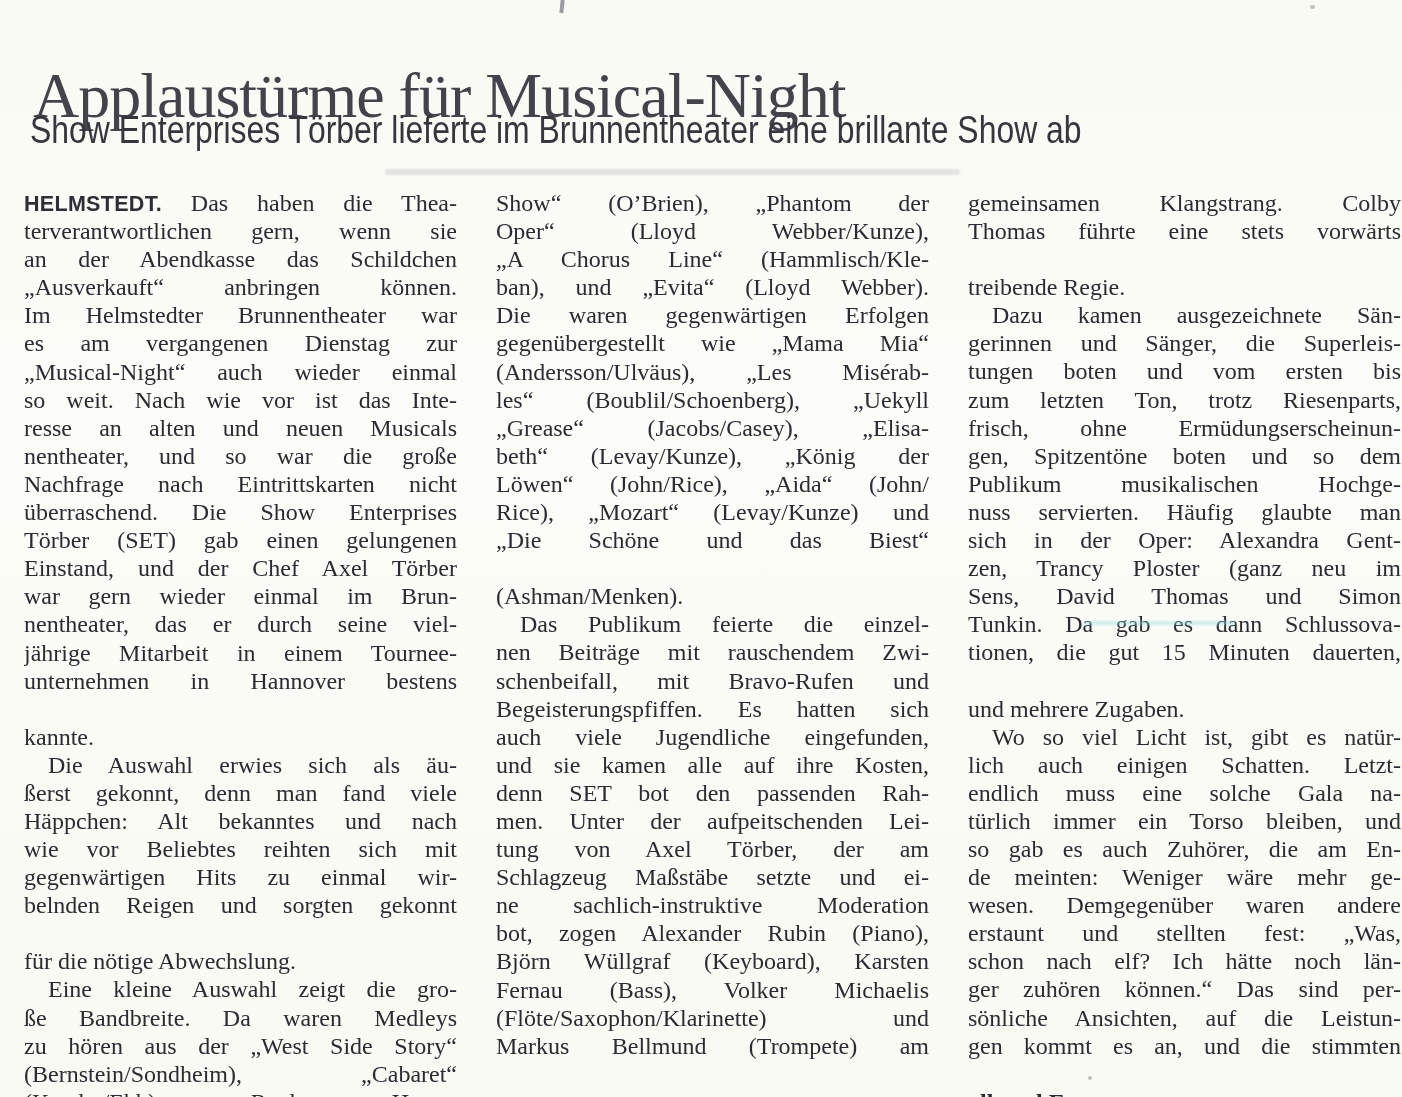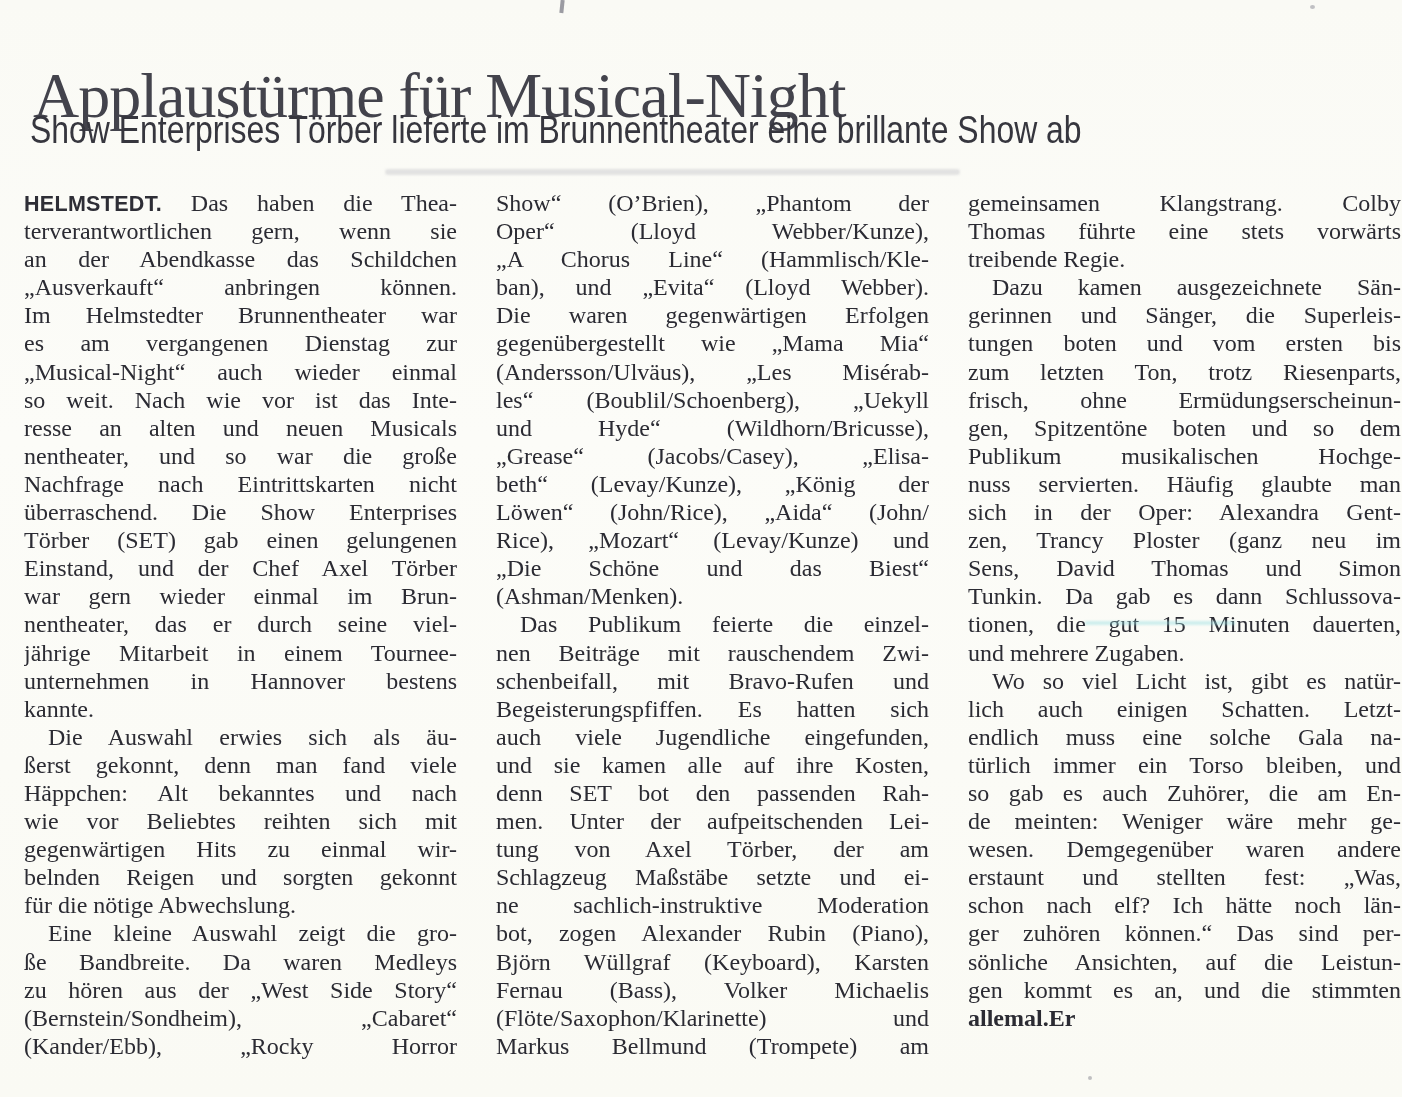--- a/index.html
+++ b/index.html
@@ -23,21 +23,21 @@
   }
   .columns{
     position:absolute;left:24px;top:189px;
     display:flex;gap:39px;
   }
   .column{width:433px;}
   .line{
     font-size:24px;line-height:28.1px;height:28.1px;overflow:hidden;
     text-align:justify;text-align-last:justify;text-justify:inter-word;
   }
-  .line.end{text-align-last:left;}
+  .line.end{text-align-last:left;margin-top:28px;}
   .line.ind{text-indent:24px;}
   .line.split{display:flex;justify-content:flex-start;text-indent:0;font-weight:bold;}
   .dateline{
     font-family:"Liberation Sans", sans-serif;
     font-weight:700;font-size:21.5px;letter-spacing:.3px;color:#2e2e36;
   }
   
   .artifact{position:absolute;pointer-events:none;}
   .a-tick{left:560px;top:0;width:4px;height:13px;background:#83838d;transform:rotate(6deg);opacity:.8;}
   .a-smudge{left:385px;top:169px;width:575px;height:6px;background:#cfcfd2;opacity:.55;border-radius:3px;filter:blur(1px);}
@@ -88,21 +88,20 @@
     </div>
   <div class="column">
       <div class="line">Show“ (O’Brien), „Phantom der</div>
       <div class="line">Oper“ (Lloyd Webber/Kunze),</div>
       <div class="line">„A Chorus Line“ (Hammlisch/Kle-</div>
       <div class="line">ban), und „Evita“ (Lloyd Webber).</div>
       <div class="line">Die waren gegenwärtigen Erfolgen</div>
       <div class="line">gegenübergestellt wie „Mama Mia“</div>
       <div class="line">(Andersson/Ulväus), „Les Misérab-</div>
       <div class="line">les“ (Boublil/Schoenberg), „Uekyll</div>
-      <div class="line">und Hyde“ (Wildhorn/Bricusse),</div>
       <div class="line">„Grease“ (Jacobs/Casey), „Elisa-</div>
       <div class="line">beth“ (Levay/Kunze), „König der</div>
       <div class="line">Löwen“ (John/Rice), „Aida“ (John/</div>
       <div class="line">Rice), „Mozart“ (Levay/Kunze) und</div>
       <div class="line">„Die Schöne und das Biest“</div>
       <div class="line end">(Ashman/Menken).</div>
       <div class="line ind">Das Publikum feierte die einzel-</div>
       <div class="line">nen Beiträge mit rauschendem Zwi-</div>
       <div class="line">schenbeifall, mit Bravo-Rufen und</div>
       <div class="line">Begeisterungspfiffen. Es hatten sich</div>

